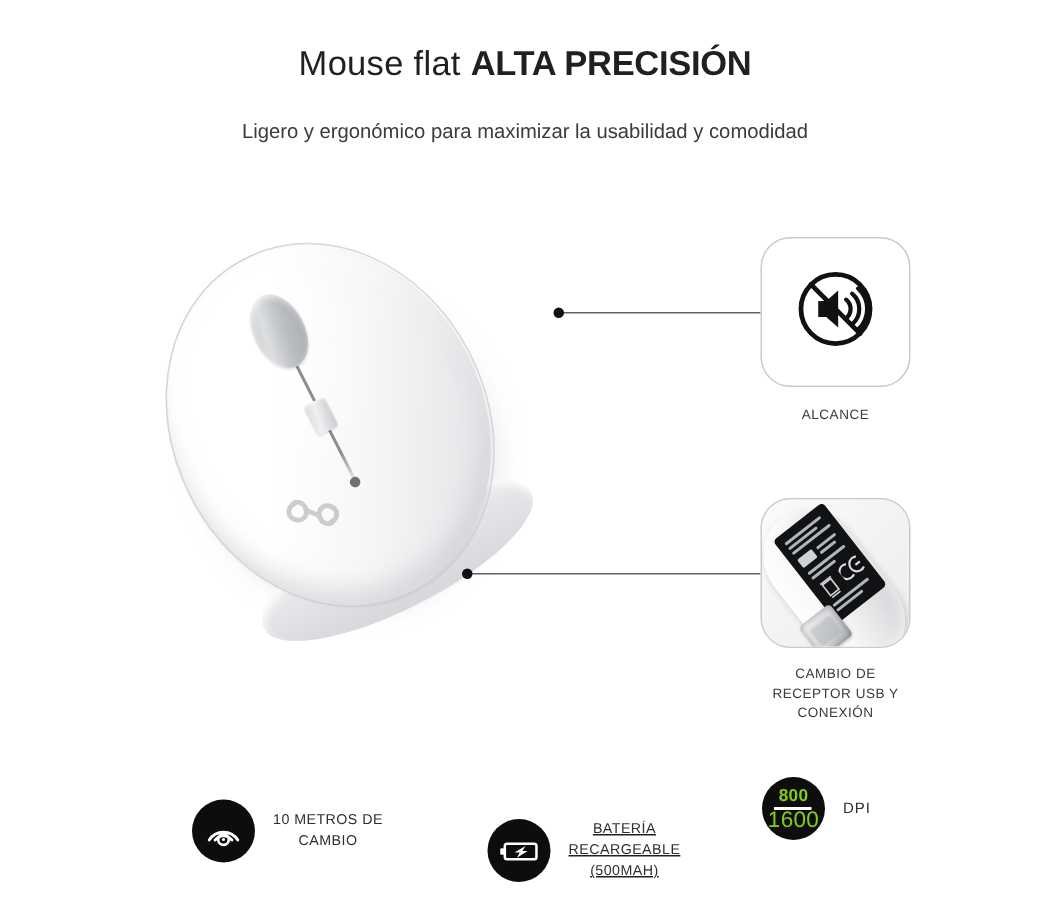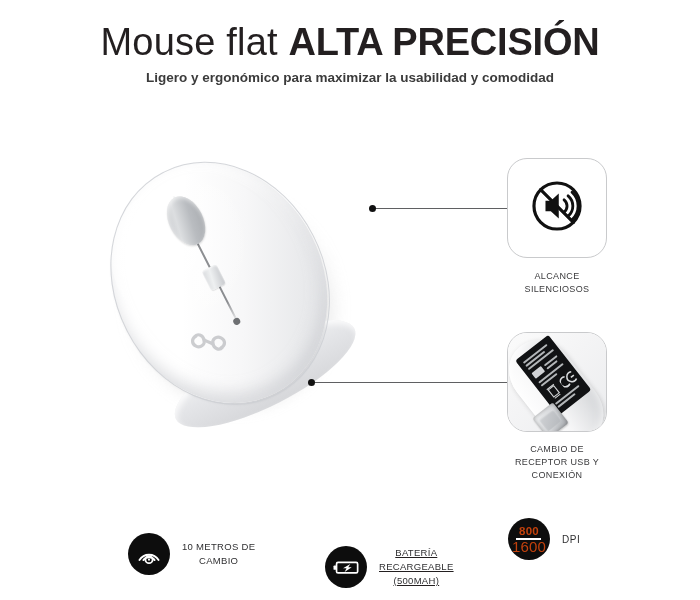--- a/index.html
+++ b/index.html
@@ -5,24 +5,24 @@
   html,body{margin:0;padding:0;}
   body{
     width:700px;height:600px;position:relative;overflow:hidden;
     background:#ffffff;
     font-family:"Liberation Sans","DejaVu Sans",sans-serif;
     color:#231f20;
   }
 
   
   .header{position:absolute;left:0;top:22px;width:700px;text-align:center;}
-  .title{font-size:38px;line-height:40px;letter-spacing:.2px;color:#231f20;white-space:nowrap;}
+  .title{font-size:23px;line-height:40px;letter-spacing:.2px;color:#231f20;white-space:nowrap;}
   .title .light{font-weight:300;}
   .title .bold{font-weight:700;letter-spacing:-.2px;}
-  .subtitle{margin-top:7px;font-size:13.5px;line-height:18px;color:#3b3b3b;font-weight:700;}
+  .subtitle{margin-top:17px;font-size:13.5px;line-height:18px;color:#3b3b3b;font-weight:400;}
 
   
   .mouse-stage{position:absolute;left:55px;top:120px;width:350px;height:330px;}
   .mouse-rot{position:absolute;left:0;top:0;width:350px;height:330px;
              transform:rotate(-27deg);}
   .mouse-shadow{
     position:absolute;left:62px;top:60px;width:215px;height:230px;border-radius:50%/50%;
     background:radial-gradient(ellipse at 50% 55%, rgba(150,150,150,.40) 0%, rgba(170,170,170,.22) 55%, rgba(255,255,255,0) 72%);
     filter:blur(7px);
   }
@@ -112,21 +112,21 @@
     box-shadow:inset 0 1px 2px rgba(255,255,255,.55);
   }
 
   
   .feature{position:absolute;display:flex;align-items:center;}
   .f-circle{width:42px;height:42px;border-radius:50%;background:#0d0d0d;
             display:flex;align-items:center;justify-content:center;flex:0 0 auto;}
   .f-text{margin-left:12px;font-size:9.5px;line-height:14px;letter-spacing:.3px;
           color:#2f2f31;text-align:center;}
   .dpi-text{margin-left:12px;font-size:10px;letter-spacing:.6px;color:#2f2f31;}
-  .dpi-stack{display:flex;flex-direction:column;align-items:center;color:#c2410c;}
+  .dpi-stack{display:flex;flex-direction:column;align-items:center;color:#84cc16;}
   .dpi-top{font-size:11.5px;font-weight:700;line-height:12px;letter-spacing:.2px;}
   .dpi-rule{width:25px;height:1.6px;background:#ffffff;margin:1.5px 0;}
   .dpi-bot{font-size:15px;font-weight:400;line-height:12px;letter-spacing:.2px;}
 </style>
 </head>
 <body>
 
 <div class="header">
   <div class="title">
     <span class="light">Mouse flat </span><span class="bold">ALTA PRECISIÓN</span>
@@ -171,21 +171,20 @@
       <g fill="none" stroke="#111111" stroke-width="3.2" stroke-linecap="round">
         <path d="M43 28 a9 9 0 0 1 0 14"></path>
         <path d="M47.5 23.5 a15 15 0 0 1 0 23"></path>
         <path d="M52 19.5 a21 21 0 0 1 0 31"></path>
       </g>
     </svg>
   </span>
 </div>
 <div class="callout-caption" style="left:482px;top:270px;">
   <div>ALCANCE</div>
-  <div>SILENCIOSOS</div>
 </div>
 
 <div class="leader" style="left:314px;top:382px;width:193px;"></div>
 <div class="leader-dot" style="left:308px;top:379px;"></div>
 
 <div class="callout" style="left:507px;top:332px;">
   <div class="usb-photo">
     <div class="usb-rot">
       <div class="usb-shell"></div>
       <div class="usb-label">

